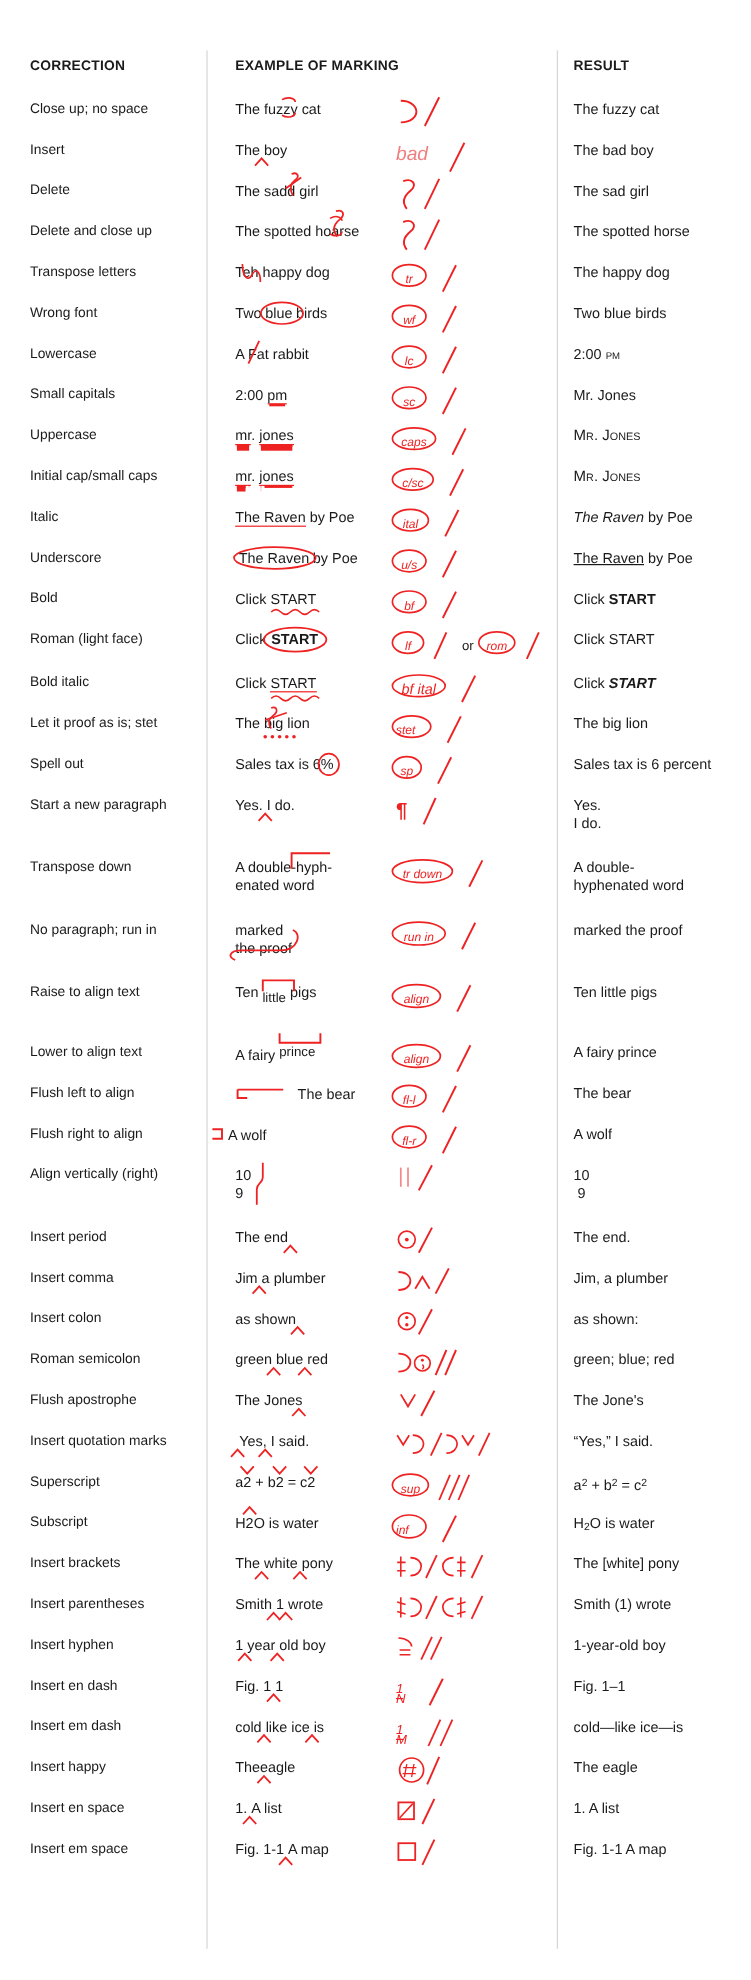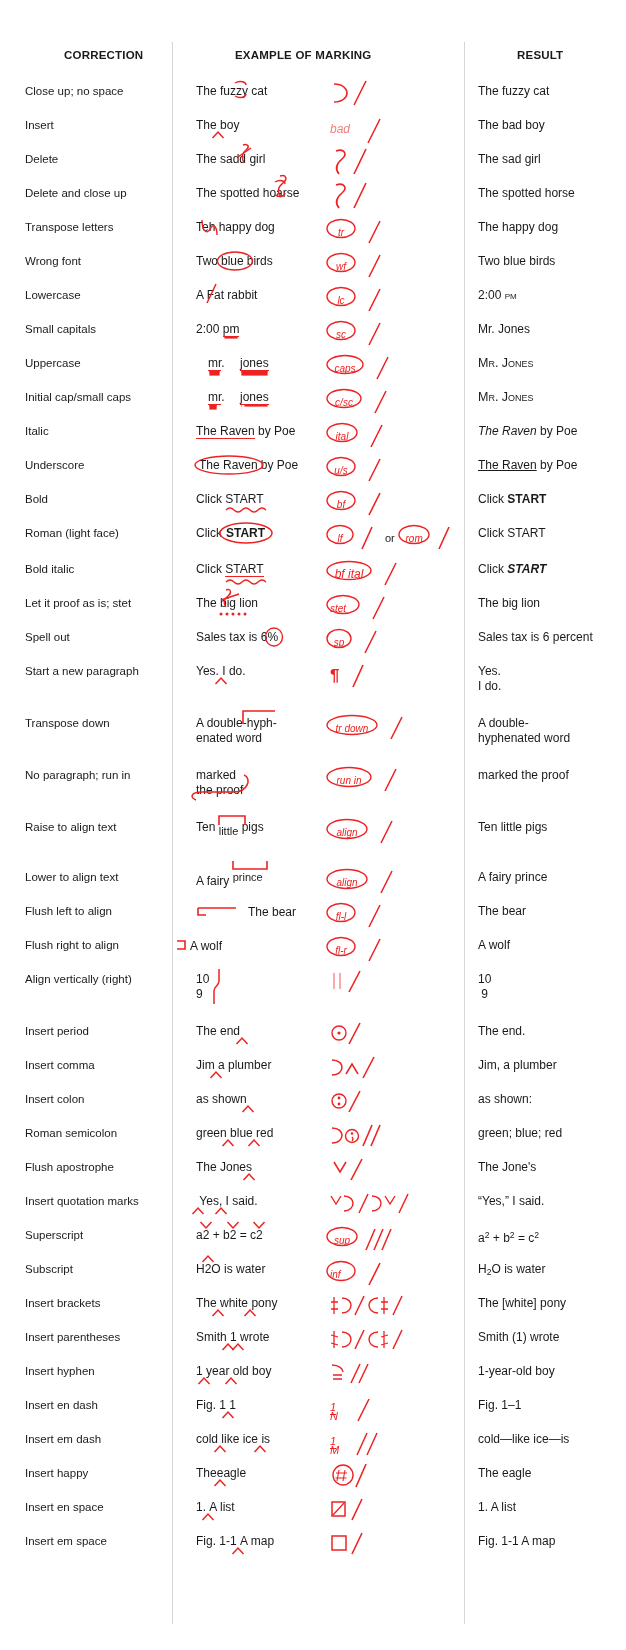--- a/index.html
+++ b/index.html
@@ -5,32 +5,32 @@
   html,body{margin:0;padding:0;background:#ffffff;}
   body{width:626px;height:1650px;font-family:"Liberation Sans",sans-serif;color:#1a1a1a;position:relative;overflow:hidden;}
   .sheet{position:relative;width:626px;height:1650px;}
   .divider{position:absolute;top:42px;bottom:26px;width:1px;background:#d4d6da;}
   #div1{left:172px;}
   #div2{left:464px;}
   .row{position:absolute;left:0;width:626px;}
   .c1{position:absolute;left:25px;width:142px;font-size:11.5px;line-height:14px;color:#1a1a1a;}
   .c2{position:absolute;left:196px;width:262px;font-size:12px;line-height:14px;color:#1a1a1a;}
   .c3{position:absolute;left:478px;width:145px;font-size:12px;line-height:14px;color:#1a1a1a;}
-  .hdr .c1,.hdr .c2,.hdr .c3{font-weight:bold;font-size:11.5px;letter-spacing:.2px;margin-left:39px;}
+  .hdr .c1,.hdr .c2,.hdr .c3{font-weight:bold;font-size:11.5px;letter-spacing:.2px;}
   .markcell{position:absolute;left:330px;top:0;width:130px;height:100%;}
   .ink{color:#ee2222;fill:none;stroke:#ee2222;}
   svg.ink{overflow:visible;display:block;}
   .sc{font-variant:small-caps;}
   .b{font-weight:bold;}
   .i{font-style:italic;}
   .bi{font-weight:bold;font-style:italic;}
   .u{text-decoration:underline;}
   .ul-red{border-bottom:1.4px solid #ee2222;}
   .dbl-red{border-bottom:1.4px solid #ee2222;box-shadow:0 3px 0 -1.4px #ee2222;}
-  .tri-red{border-bottom:1.4px solid #ee2222;box-shadow:0 3px 0 -1.4px #ee2222,0 6px 0 -1.4px #ee2222;margin-left:12px;}
+  .tri-red{border-bottom:1.4px solid #ee2222;box-shadow:0 3px 0 -1.4px #ee2222,0 6px 0 -1.4px #ee2222;}
   .rel{position:relative;display:inline-block;}
   .caret{position:absolute;top:100%;left:50%;transform:translateX(-50%);margin-top:-1px;}
   .caretdn{position:absolute;bottom:100%;left:50%;transform:translateX(-50%);margin-bottom:-1px;}
   .ringw{position:relative;display:inline-block;}
   .ringw>svg{position:absolute;left:-5px;top:-4px;}
   .sub{font-size:.72em;vertical-align:-0.25em;}
   .sup{font-size:.72em;vertical-align:0.45em;}
   .raise{display:inline-block;vertical-align:0.32em;font-size:.92em;}
   .lower{display:inline-block;vertical-align:-0.34em;font-size:.92em;}
   .two{line-height:15px;}
@@ -67,21 +67,21 @@
   </div>
 
   <div class="row" style="top:118px">
     <div class="c1">Insert</div>
     <div class="c2">
       The<span class="rel">&nbsp;<svg class="ink caret" width="13" height="8">
             <path d="M1 7 L6.5 1 L12 7" stroke-width="1.5"></path>
           </svg></span>boy
     </div>
     <div class="markcell">
-      <span style="color:#f08080;font-style:italic;font-size:12px;position:relative;top:-2px">bad</span>
+      <span style="color:#f08080;font-style:italic;font-size:16px;position:relative;top:-2px">bad</span>
       <svg class="ink" width="26" height="26" style="display:inline-block;vertical-align:middle;margin-left:6px">
           <path d="M20 1 L8 25" stroke-width="1.6"></path>
         </svg>
     </div>
     <div class="c3">The bad boy</div>
   </div>
 
   <div class="row" style="top:152px">
     <div class="c1">Delete</div>
     <div class="c2">

